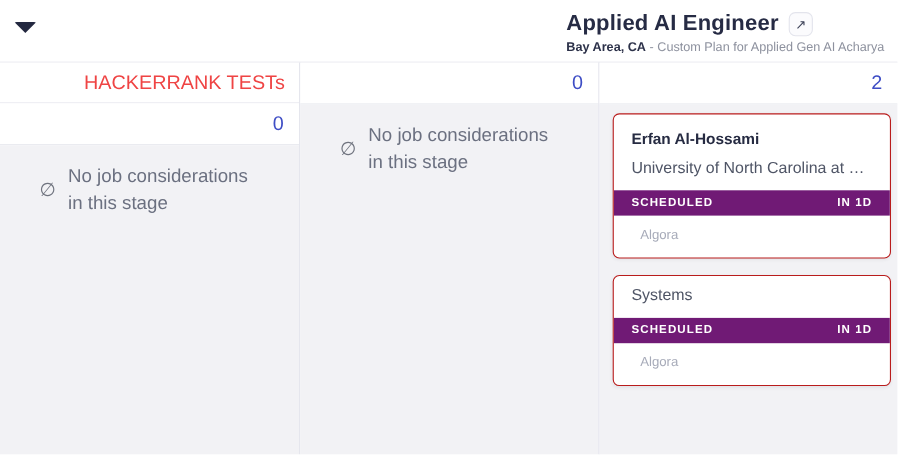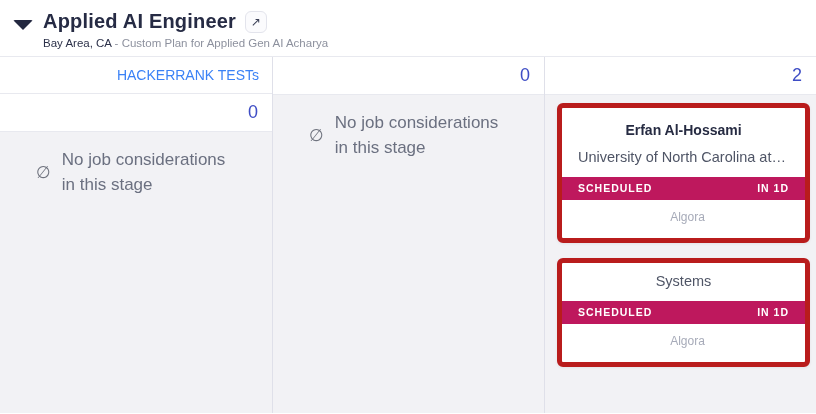--- a/index.html
+++ b/index.html
@@ -4,57 +4,57 @@
 <style>
   * { margin:0; padding:0; box-sizing:border-box; }
   html,body { width:816px; height:414px; overflow:hidden; }
   body {
     font-family:"Liberation Sans","DejaVu Sans",sans-serif;
     background:#ffffff;
     color:#262b42;
   }
 
   
-  .header { height:56px; padding:10px 12px 0 12px; display:flex; align-items:flex-start; background:#fff; }
+  .header { height:56px; padding:10px 12px 0 12px; display:flex; align-items:flex-start; background:#fff;justify-content:space-between; }
   .collapse-btn { width:22px; height:20px; margin-top:5px; display:flex; align-items:center; justify-content:center; cursor:pointer; flex:none; }
   .tri { width:0; height:0; border-left:10px solid transparent; border-right:10px solid transparent; border-top:10px solid #232840; border-radius:2px; }
   .header-text { margin-left:9px; min-width:0; }
   .title-row { display:flex; align-items:center; gap:9px; }
   .title { font-size:20px; font-weight:800; color:#262b44; line-height:23px; letter-spacing:0.2px; }
   .ext-btn { width:22px; height:22px; border:1px solid #e3e4ec; border-radius:6px; background:#fbfbfd; color:#3c4157; font-size:12px; line-height:1; display:flex; align-items:center; justify-content:center; cursor:pointer; flex:none; }
   .sub-row { font-size:11.5px; margin-top:3px; color:#8d919e; line-height:14px; }
-  .sub-row .loc { font-weight:400; color:#2c3149; }
+  .sub-row .loc { font-weight:700; color:#2c3149; }
 
   
   .board { display:grid; grid-template-columns:272px 272px 272px; border-top:1px solid #e8e9ef; height:357px; }
   .column { display:flex; flex-direction:column; min-width:0; }
   .column + .column { border-left:1px solid #dfe0e9; }
 
   .col-head { height:37px; flex:none; border-bottom:1px solid #e8e9ef; background:#fff;
     display:flex; align-items:center; justify-content:flex-end; padding:0 13px;
-    font-size:14px; color:#3b82f6; white-space:nowrap; overflow:hidden; }
+    font-size:18px; color:#ef4444; white-space:nowrap; overflow:hidden; }
   .col-count { height:38px; flex:none; border-bottom:1px solid #e8e9ef; background:#fff;
     display:flex; align-items:center; justify-content:flex-end; padding:0 14px;
     font-size:18px; font-weight:500; color:#3e4dc5; }
   .col-body { flex:1; background:#f2f2f5; overflow:hidden; }
 
   
   .empty { display:flex; align-items:center; gap:11px; padding:16px 36px 0 36px; }
   .empty-icon { font-size:17px; color:#70747f; flex:none; }
   .empty-text { font-size:17px; line-height:1.45; color:#6b7080; }
 
   
   .cards { padding:8px 6px 0 12px; }
-  .card { background:#fff; border:5px solid #b91c1c; border-radius:6px;
-    box-shadow:0 1px 3px rgba(40,44,63,0.07); margin-bottom:15px; overflow:hidden; cursor:pointer;text-align:center; }
+  .card { background:#fff; border:1px solid #b91c1c; border-radius:6px;
+    box-shadow:0 1px 3px rgba(40,44,63,0.07); margin-bottom:15px; overflow:hidden; cursor:pointer; }
   .card-name { padding:14px 16px 0 16px; font-size:14px; font-weight:700; color:#262b42; line-height:17px;
     white-space:nowrap; overflow:hidden; text-overflow:ellipsis; }
   .card-aff { padding:9px 16px 11px 16px; font-size:14.5px; color:#4f5566; line-height:18px;
     white-space:nowrap; overflow:hidden; text-overflow:ellipsis; }
-  .banner { background:#be185d; color:#fff; display:flex; justify-content:space-between; align-items:center;
+  .banner { background:#701a75; color:#fff; display:flex; justify-content:space-between; align-items:center;
     padding:5px 16px; font-size:10.5px; font-weight:700; letter-spacing:1px; line-height:13px; }
   .card-source { padding:10px 16px 13px 24px; font-size:12px; color:#a7abb9; line-height:15px; }
 </style>
 </head>
 <body>
 
 <div class="header">
   <div class="collapse-btn">
     <div class="tri"></div>
   </div>

